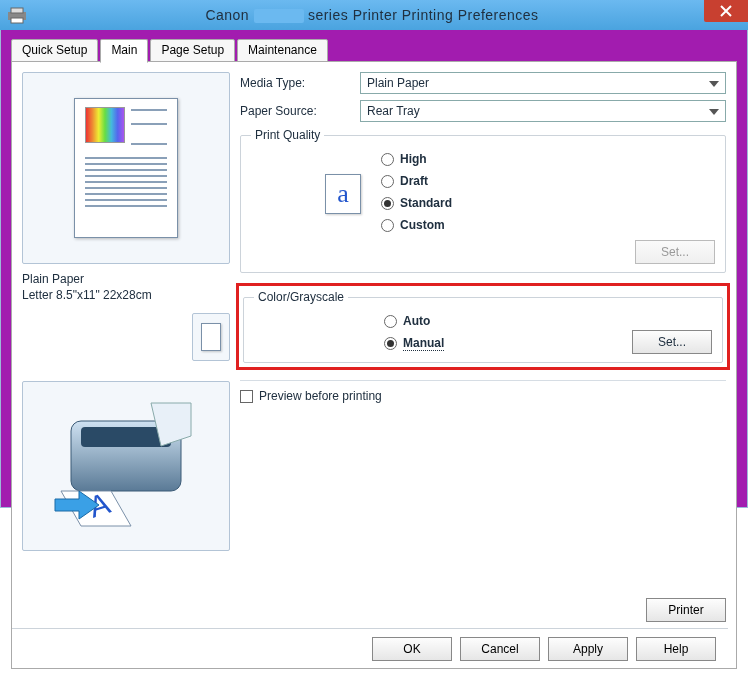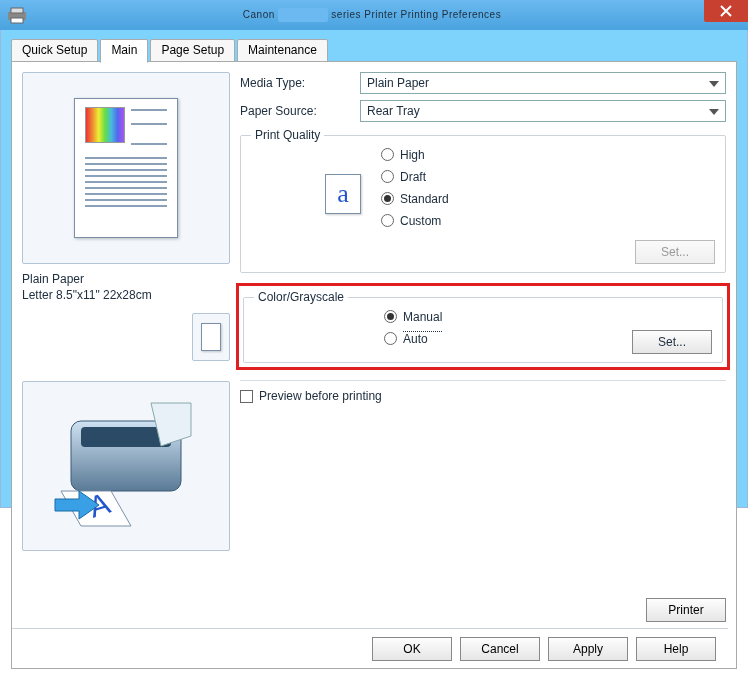--- a/index.html
+++ b/index.html
@@ -1,33 +1,33 @@
 <!DOCTYPE html>
 <html><head>
 <meta charset="utf-8">
 <style>
   * { box-sizing: border-box; font-family: "Segoe UI", Tahoma, sans-serif; }
   body { margin: 0; background: #fff; width: 748px; height: 676px; overflow: hidden; }
   .titlebar {
     height: 30px; background: linear-gradient(#6bb9f0,#4aa3df);
-    display: flex; align-items: center; color: #222; font-size: 10px;
+    display: flex; align-items: center; color: #222; font-size: 14px;
     position: relative;
   }
   .titlebar .ticon {
     width: 22px; height: 18px; margin: 0 8px 0 6px; position: relative;
   }
   .titlebar .ticon svg { display:block; }
   .titlebar .ttext { flex:1; text-align:center; padding-right:40px; letter-spacing:.5px; color:#203040; }
   .titlebar .redact { display:inline-block; width:50px; height:14px; background:#6bb9f0; vertical-align:middle; border-radius:2px; }
   .closebtn {
     position:absolute; right:0; top:0; width:44px; height:22px;
     background:#c84030; color:#fff; display:flex; align-items:center; justify-content:center;
     font-size:14px; border-bottom-left-radius:2px;
   }
-  .frame { border:1px solid #9cb8d8; border-top:none; width:748px; height:478px; background:#7dd3fc; padding:8px 10px 10px 10px; }
+  .frame { border:1px solid #9cb8d8; border-top:none; width:748px; height:478px; background:#a21caf; padding:8px 10px 10px 10px; }
   .tabs { display:flex; position:relative; height:24px; margin-bottom:-1px; }
   .tab {
     border:1px solid #aaa; border-bottom:1px solid #aaa; background:#f7f7f7;
     font-size:12px; padding:3px 10px; margin-right:2px; border-top-left-radius:2px; border-top-right-radius:2px;
     position:relative; top:1px;
   }
   .tab.active { background:#fff; border-bottom-color:#fff; z-index:2; }
   .tabbody {
     border:1px solid #aaa; height:608px; background:#fff; position:relative; padding:10px;
   }
@@ -73,21 +73,21 @@
   .combo::after {
     content:""; position:absolute; right:6px; top:8px;
     border-left:5px solid transparent; border-right:5px solid transparent; border-top:6px solid #555;
   }
   fieldset.grp {
     border:1px solid #ccd3da; border-radius:2px; margin:4px 0 10px 0; padding:6px 10px 8px 10px;
     position:relative;
   }
   fieldset.grp legend { font-size:12px; padding:0 4px; color:#203040; }
   .radios { margin-left:130px; }
-  .radiorow { display:flex; height:22px; }
+  .radiorow { display:flex; align-items:center; height:22px;font-weight:bold; }
   .radio {
     width:13px; height:13px; border:1px solid #666; border-radius:50%;
     margin-right:6px; position:relative; background:#fff;
   }
   .radio.sel::after {
     content:""; position:absolute; width:7px; height:7px; background:#333;
     border-radius:50%; top:2px; left:2px;
   }
   .glyph-a {
     width:36px; height:40px; border:1px solid #7a90a8; background:#fff;
@@ -231,26 +231,26 @@
             <div class="btn disabled">Set...</div>
           </div>
         </fieldset>
 
         <div class="hilite">
           <fieldset class="grp" style="margin:0">
             <legend>Color/Grayscale</legend>
             <div style="display:flex">
               <div class="radios" style="flex:1">
                 <div class="radiorow">
+                    <span class="radio"></span>
+                    <span>Auto</span>
+                  </div>
+                <div class="radiorow">
                     <span class="radio sel"></span>
                     <span class="dotted">Manual</span>
-                  </div>
-                <div class="radiorow">
-                    <span class="radio"></span>
-                    <span>Auto</span>
                   </div>
               </div>
               <div style="align-self:flex-end">
                 <div class="btn">Set...</div>
               </div>
             </div>
           </fieldset>
         </div>
 
         <div class="sep"></div>

